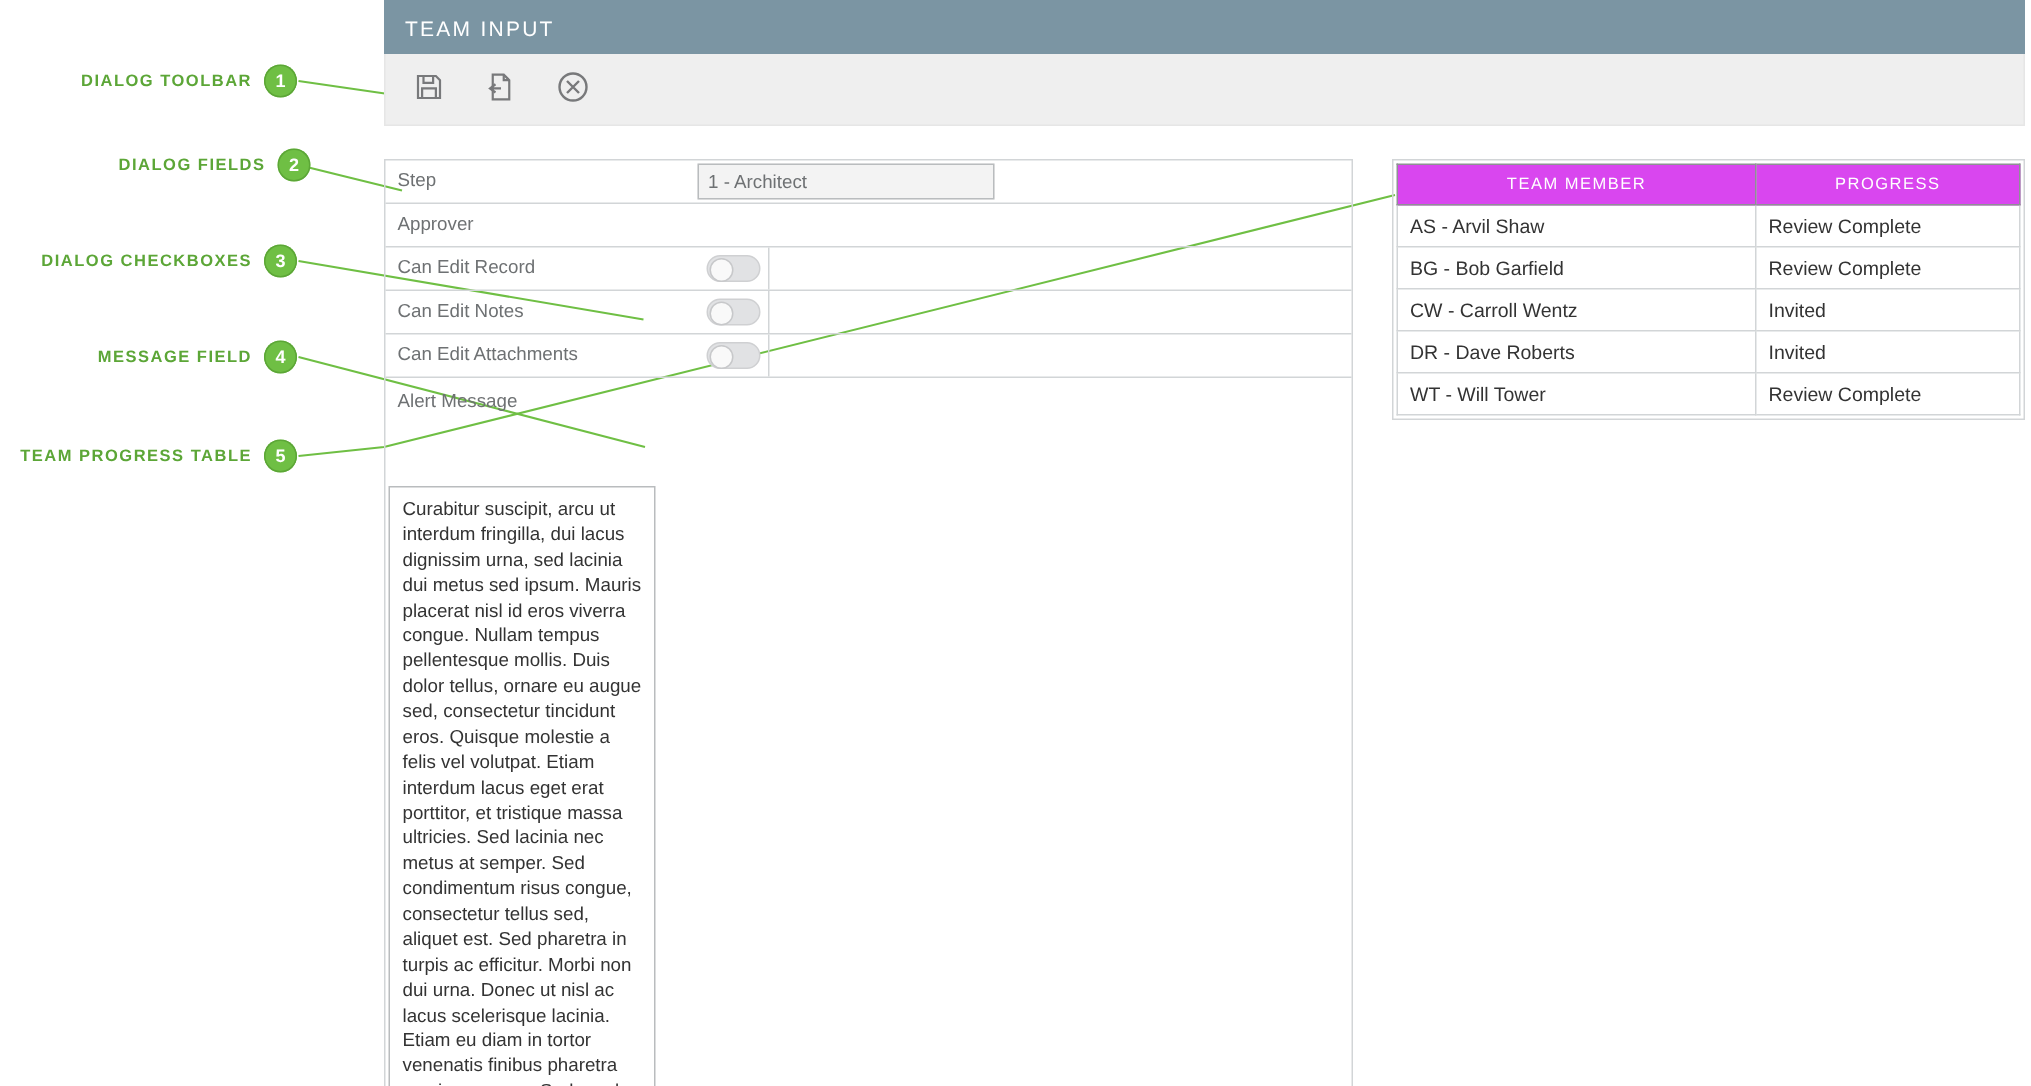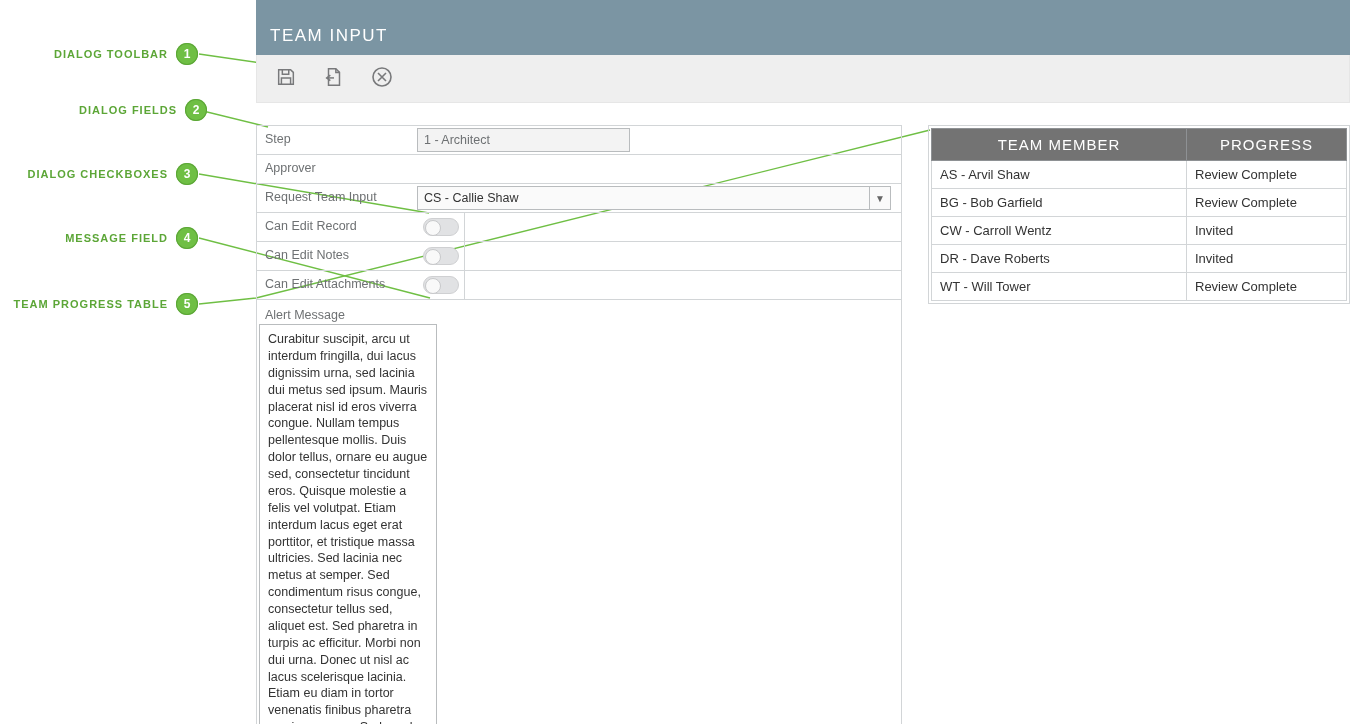--- a/index.html
+++ b/index.html
@@ -80,22 +80,22 @@
   .panel {
     position: absolute;
     left: 256px;
     top: 0;
     width: 1094px;
     height: 724px;
   }
   .panel-title {
     background: var(--slate);
     color: #fff;
-    padding: 26px 14px 9px;
-    font-size: 17px;
+    padding: 11px 14px 9px;
+    font-size: 14px;
     letter-spacing: 1.5px;
   }
   .toolbar {
     background: var(--toolbar-bg);
     border: 1px solid #e6e6e6;
     border-top: none;
     height: 48px;
     display: flex;
     align-items: stretch;
     padding: 4px 6px;
@@ -120,31 +120,32 @@
   }
   .form-col {
     flex: 0 0 646px;
     border: 1px solid var(--grid);
   }
   .form-row {
     display: flex;
     align-items: stretch;
     border-bottom: 1px solid var(--grid);
     min-height: 29px;
+    gap: 48px;
   }
   .form-row:last-child { border-bottom: none; flex-direction: column; }
   .form-label {
     width: 160px;
     padding: 6px 8px 0 8px;
     color: var(--muted);
     font-size: 12.5px;
   }
   .form-control { flex: 1; padding: 2px 2px 2px 0; display:flex; align-items:center; }
   .text-input, .select-input {
-    width: 213px;
+    width: 198px;
     height: 24px;
     border: 1px solid var(--grid-dark);
     background: #fafafa;
     padding: 0 6px;
     font: inherit;
     color: var(--muted);
   }
   .text-input[disabled] { background: var(--disabled-bg); }
   .select-wrap {
     position: relative;
@@ -207,25 +208,25 @@
   }
   .table-border {
     border: 1px solid var(--grid);
     padding: 2px;
   }
   table.progress {
     width: 100%;
     border-collapse: collapse;
   }
   table.progress th {
-    background: #737373;
+    background: #d946ef;
     color: #fff;
     font-weight: 500;
     letter-spacing: 1px;
-    font-size: 15px;
+    font-size: 11px;
     padding: 7px 6px;
     border: 1px solid #8e9194;
   }
   table.progress td {
     border: 1px solid var(--grid);
     padding: 6px 8px;
     font-size: 13px;
   }
 </style>
 </head>
@@ -305,29 +306,20 @@
           <div class="form-label">Step</div>
           <div class="form-control">
             <input class="text-input" disabled="" value="1 - Architect" style="">
           </div>
         </div>
 
         <div class="form-row">
           <div class="form-label">Approver</div>
         </div>
 
-        <div class="form-row">
-          <div class="form-label">Request Team Input</div>
-          <div class="form-control">
-            <div class="select-wrap">
-              <input class="select-input" value="CS - Callie Shaw" style="">
-              <div class="select-caret">▼</div>
-            </div>
-          </div>
-        </div>
 
         <div class="form-row toggle-row">
           <div class="form-label">Can Edit Record</div>
           <div class="toggle-cell">
               <div class="toggle"></div>
             </div>
         </div>
 
         <div class="form-row toggle-row">
           <div class="form-label">Can Edit Notes</div>
@@ -351,21 +343,21 @@
         </div>
 
       </div>
 
       <div class="table-col">
         <div class="table-border">
           <table class="progress">
             <thead>
               <tr>
                 <th>TEAM MEMBER</th>
-                <th style="width:160px">PROGRESS</th>
+                <th style="width:176px">PROGRESS</th>
               </tr>
             </thead>
             <tbody id="progress-body">
                 <tr>
                   <td>AS - Arvil Shaw</td>
                   <td>Review Complete</td>
                 </tr>
                 <tr>
                   <td>BG - Bob Garfield</td>
                   <td>Review Complete</td>

